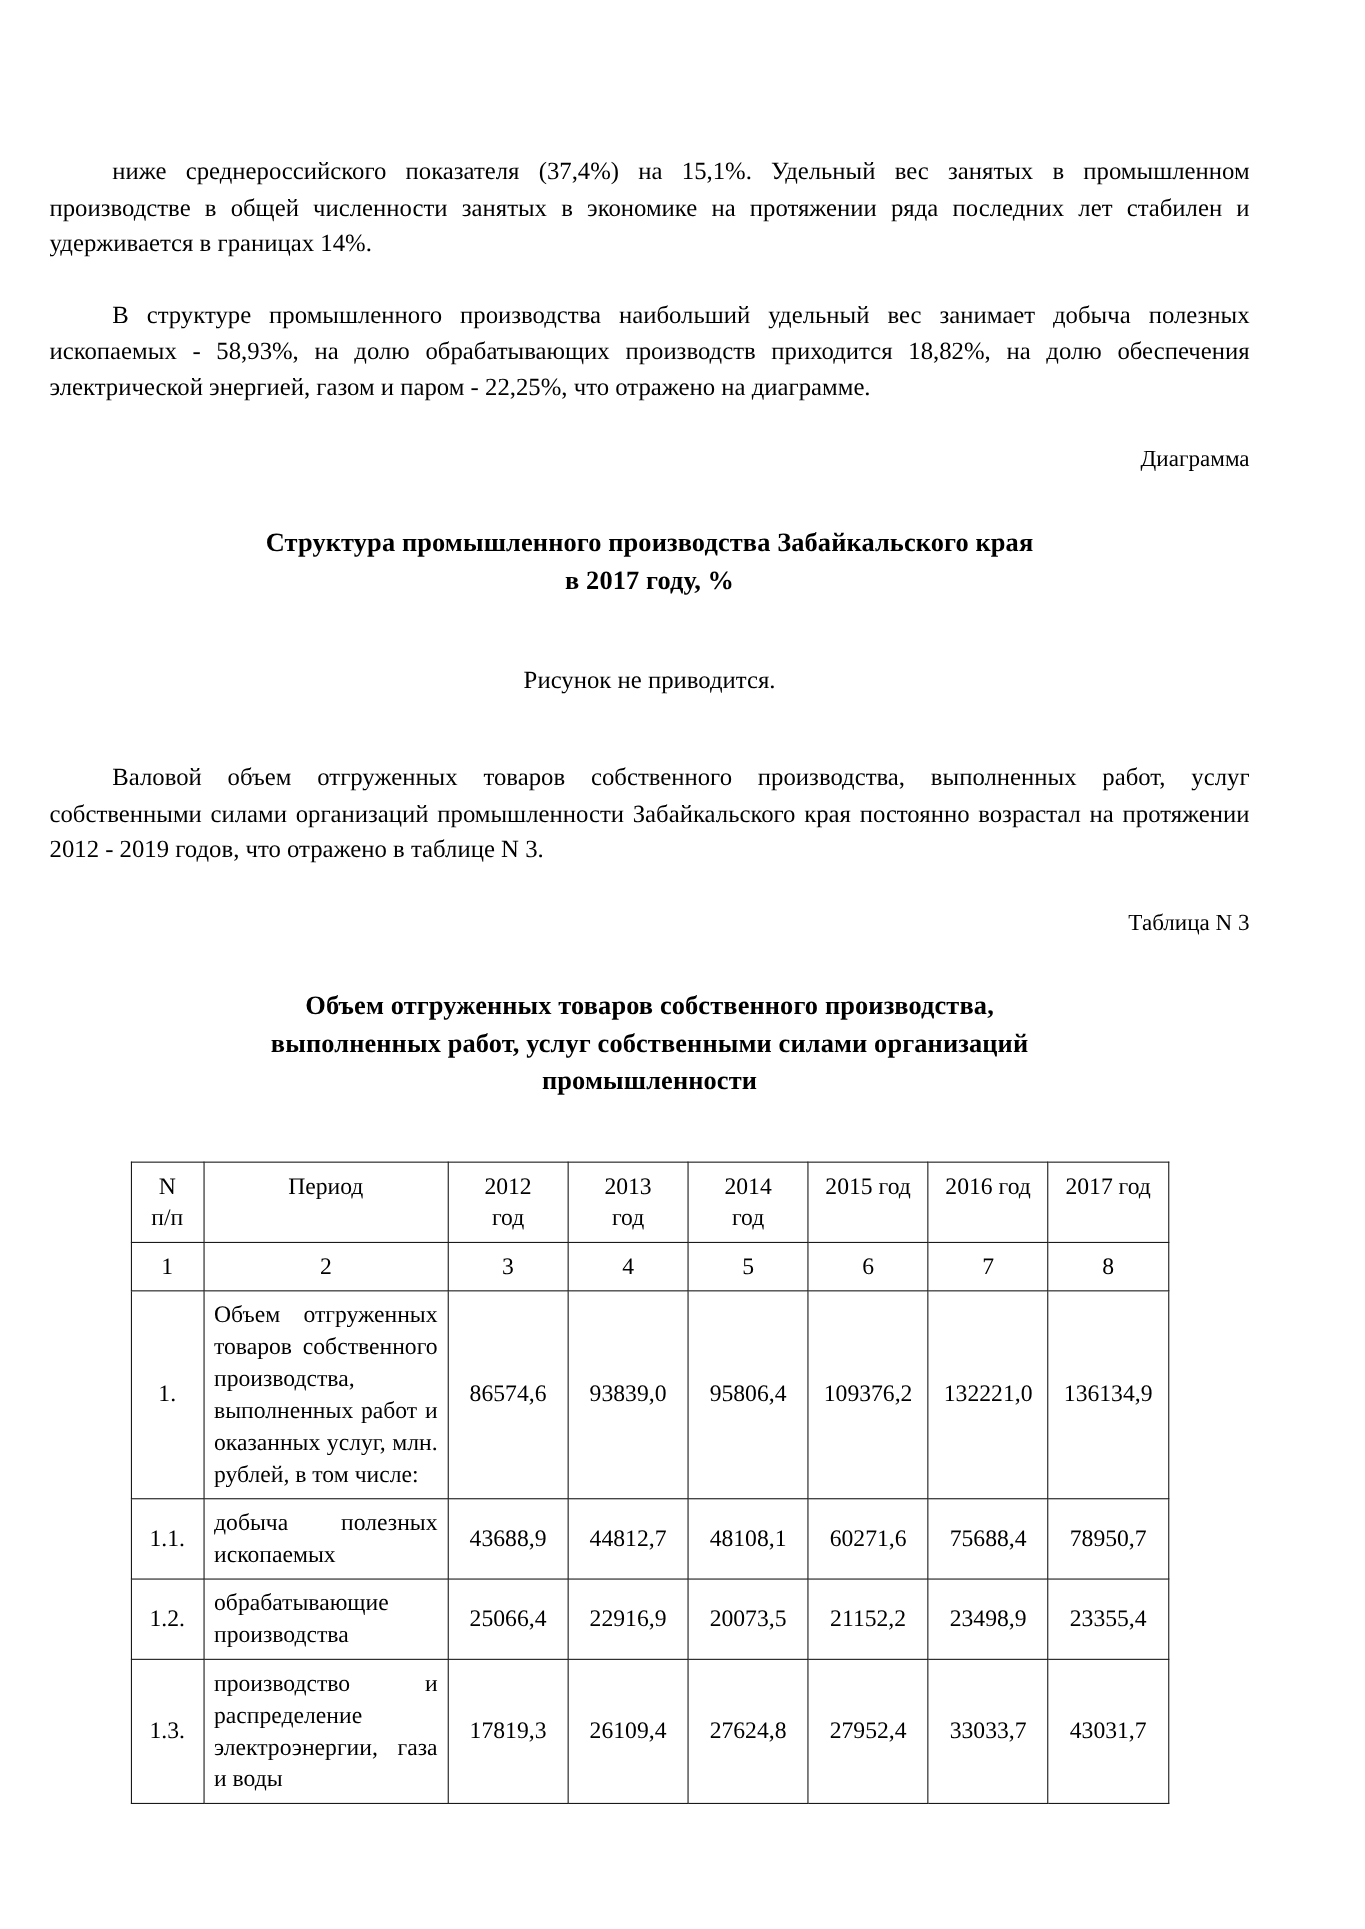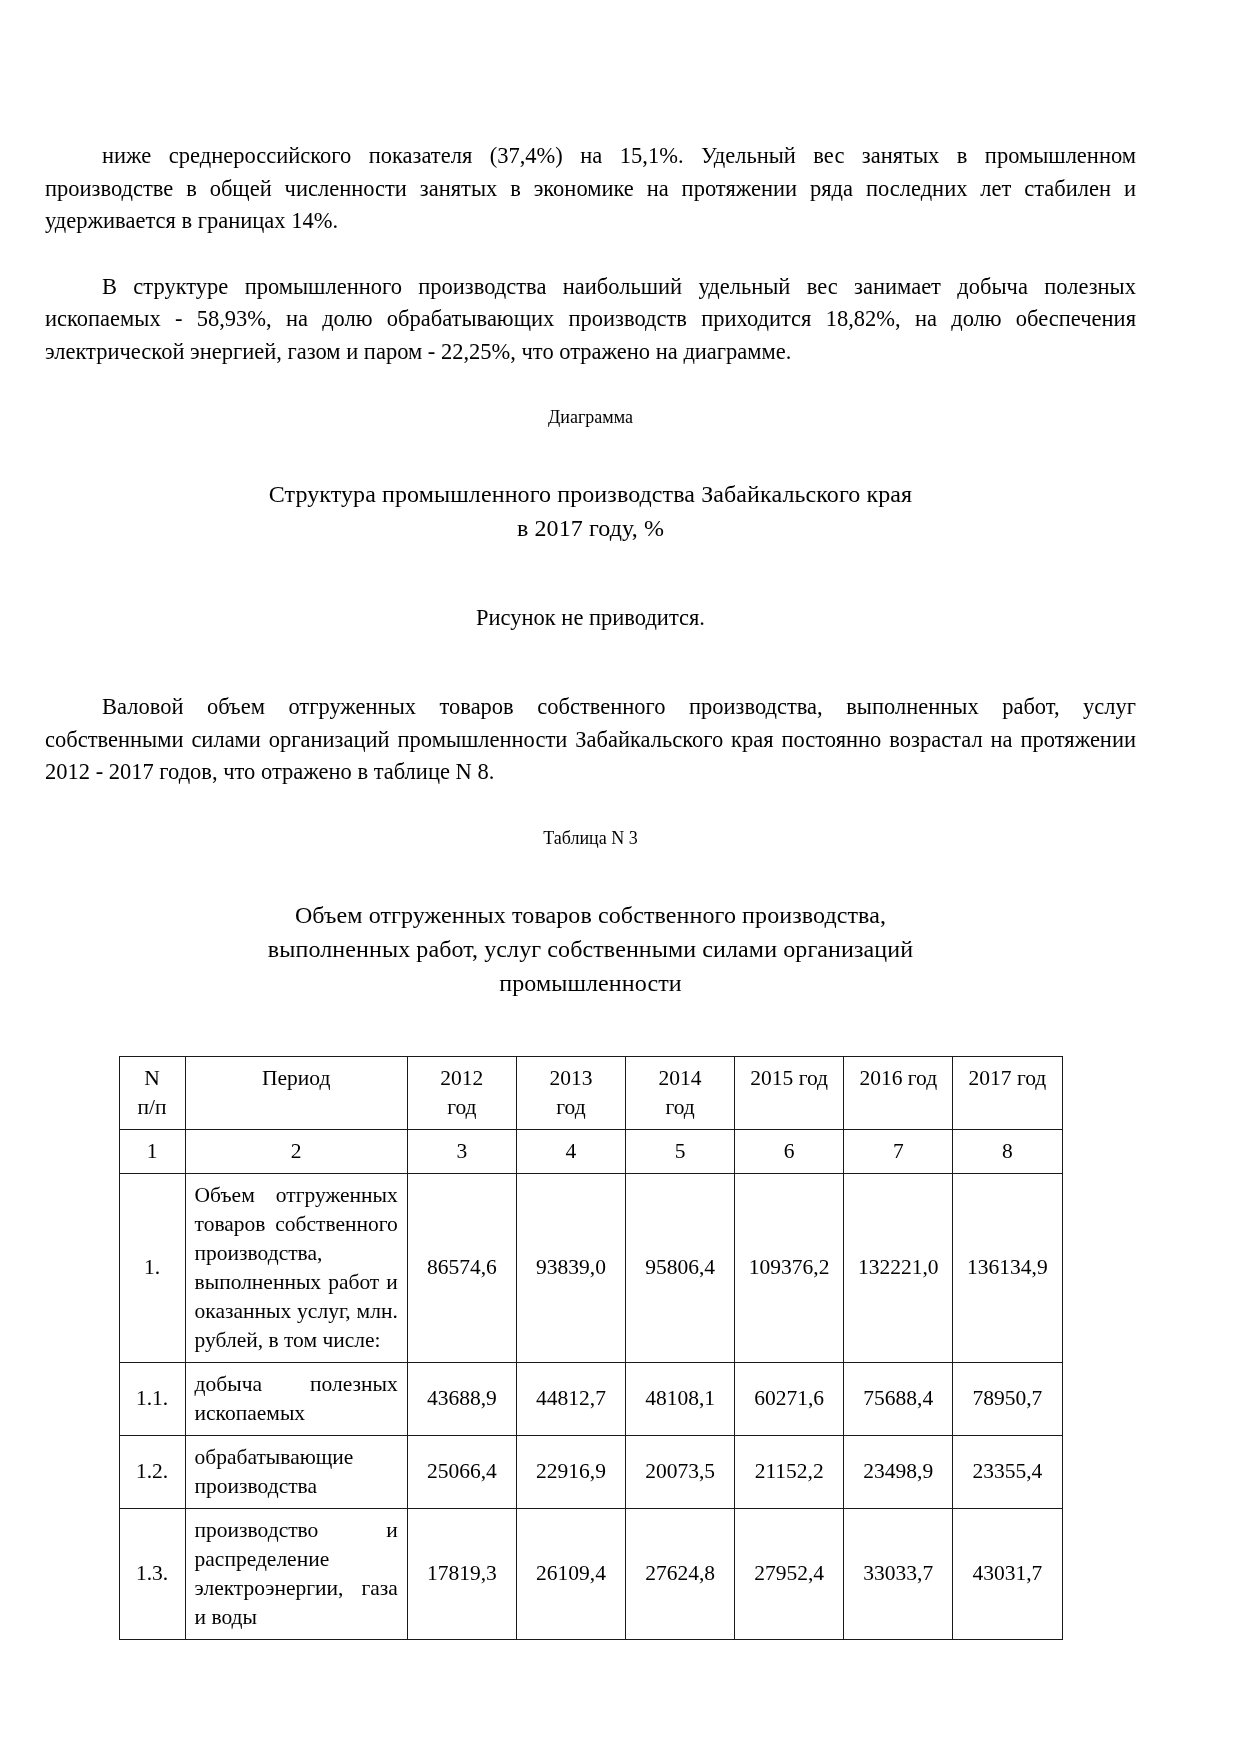--- a/index.html
+++ b/index.html
@@ -29,29 +29,29 @@
     line-height: 32.5px;
     text-align: justify;
     text-indent: 57px;
     hyphens: none;
   }
   .gap-md { height: 33px; }
   .gap-lg { height: 44px; }
   .gap-xl { height: 56px; }
 
   .right-label {
-    font-size: 18px;
+    font-size: 21px;
     line-height: 32px;
-    text-align: center;
+    text-align: right;
     margin: 0;
   }
   h1.doc-heading,
   h2.doc-heading {
     font-size: 24px;
-    font-weight: normal;
+    font-weight: bold;
     line-height: 34px;
     text-align: center;
     margin: 0;
     letter-spacing: 0.1px;
   }
   .center-note {
     font-size: 22.5px;
     line-height: 32px;
     text-align: center;
     margin: 13px;
@@ -128,21 +128,21 @@
     <span>Структура промышленного производства Забайкальского края</span><br>
     <span>в 2017 году, %</span>
   </h1>
 
   <div class="gap-lg"></div>
 
   <p class="center-note">Рисунок не приводится.</p>
 
   <div class="gap-lg"></div>
 
-  <p class="body-text">Валовой объем отгруженных товаров собственного производства, выполненных работ, услуг собственными силами организаций промышленности Забайкальского края постоянно возрастал на протяжении 2012 - 2017 годов, что отражено в таблице N 8.</p>
+  <p class="body-text">Валовой объем отгруженных товаров собственного производства, выполненных работ, услуг собственными силами организаций промышленности Забайкальского края постоянно возрастал на протяжении 2012 - 2019 годов, что отражено в таблице N 3.</p>
 
   <div class="gap-md"></div>
 
   <p class="right-label">Таблица N 3</p>
 
   <div class="gap-lg"></div>
 
   <h2 class="doc-heading">
     <span>Объем отгруженных товаров собственного производства,</span><br>
     <span>выполненных работ, услуг собственными силами организаций</span><br>

